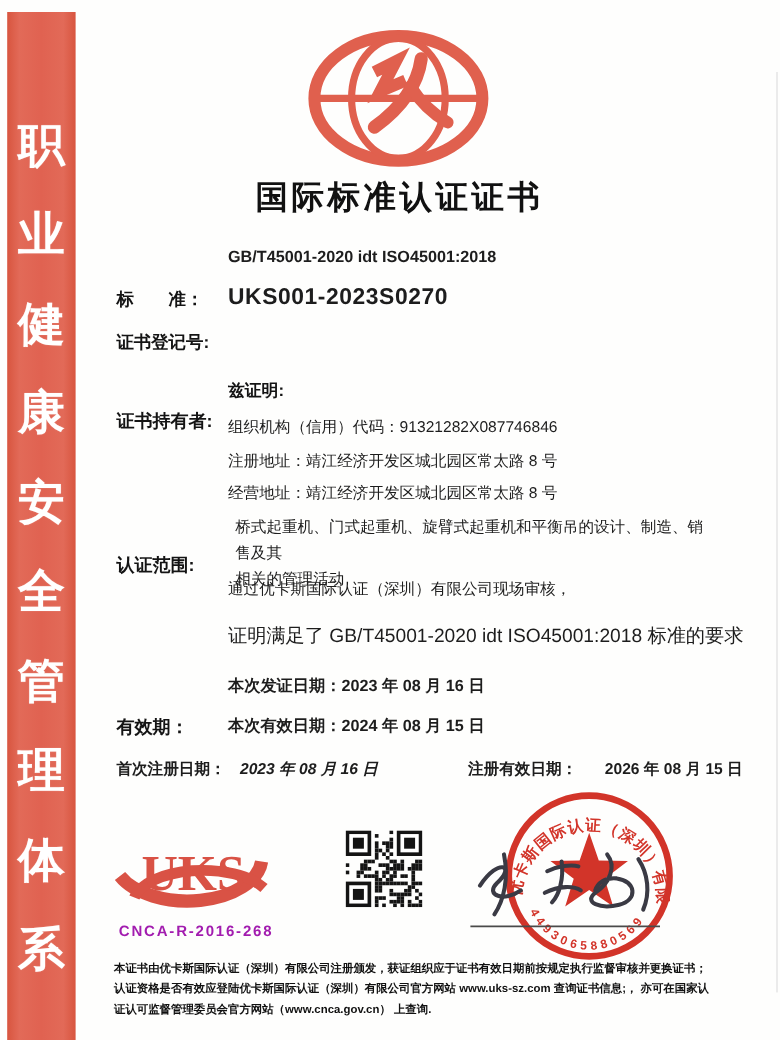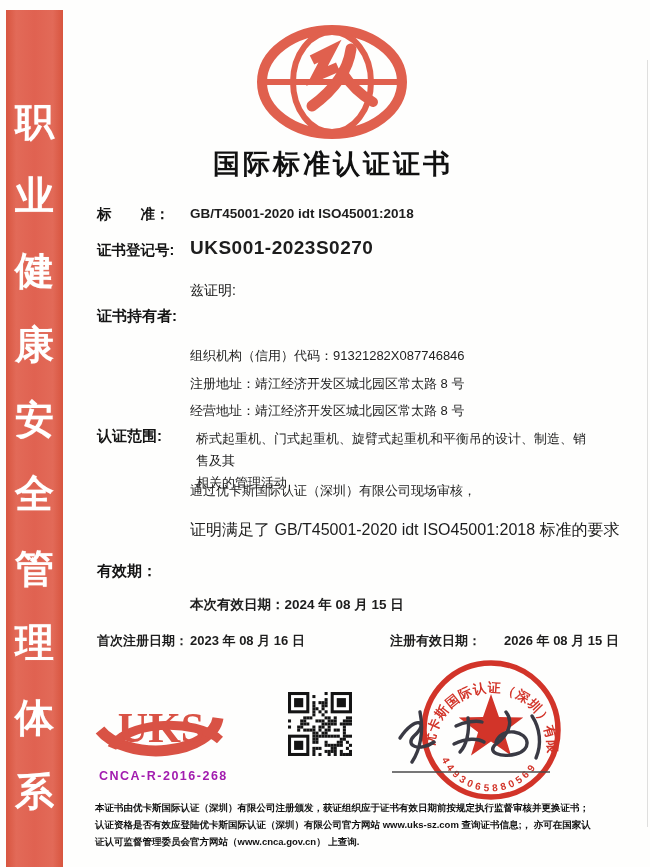--- a/index.html
+++ b/index.html
@@ -15,42 +15,42 @@
     padding:92px 0 56px 0; }
   .sidebar .ch { color:#ffffff; font-size:39px; font-weight:bold; line-height:1;
     text-shadow:0 0 1px rgba(255,255,255,.4); }
 
   
   .globe { position:absolute; left:254px; top:24px; width:156px; height:118px; }
 
   .cert-title { position:absolute; left:63px; top:146px; width:540px; text-align:center;
     font-size:27px; font-weight:bold; letter-spacing:3px; color:#111; }
 
-  .lbl { position:absolute; font-weight:bold; color:#141414; }
+  .lbl { position:absolute; font-weight:bold; color:#141414;margin-top:35px; }
   .val { position:absolute; color:#1d1d1d; }
 
   .f-standard-l { left:97px; top:205px; width:93px; font-size:14.5px; }
   .f-standard-v { left:190px; top:206px; font-size:13.5px; font-weight:bold; }
   .f-certno-l   { left:97px; top:241px; font-size:14.5px; }
   .f-certno-v   { left:190px; top:237px; font-size:19px; font-weight:bold; letter-spacing:.5px; }
-  .f-hereby     { left:190px; top:282px; font-size:14px; font-weight:normal; }
+  .f-hereby     { left:190px; top:282px; font-size:14px; font-weight:bold; }
   .f-holder-l   { left:97px; top:307px; font-size:15px; }
   .f-holder-v   { left:190px; top:304px; font-size:17.5px; font-weight:bold; letter-spacing:1px; }
   .f-orgcode    { left:190px; top:347px; font-size:13px; }
   .f-regaddr    { left:190px; top:375px; font-size:13px; }
   .f-bizaddr    { left:190px; top:402px; font-size:13px; }
   .f-scope-l    { left:97px; top:427px; font-size:15px; }
   .f-scope-v    { left:196px; top:428px; width:400px; font-size:13px; line-height:22px; }
   .f-audit1     { left:190px; top:482px; font-size:13px; }
   .f-audit2     { left:190px; top:520px; font-size:16px; }
   .f-valid-l    { left:97px; top:562px; font-size:15px; }
   .f-issue      { left:190px; top:563px; font-size:13.5px; font-weight:600; }
   .f-expire     { left:190px; top:596px; font-size:13.5px; font-weight:600; }
   .f-firstreg-l { left:97px; top:632px; font-size:13px; font-weight:600; }
-  .f-firstreg-v { left:190px; top:632px; font-size:13px; font-weight:600; }
+  .f-firstreg-v { left:200px; top:632px; font-size:13px; font-weight:600;font-style:italic; }
   .f-regvalid-l { left:390px; top:632px; font-size:13px; font-weight:600; }
   .f-regvalid-v { left:482px; top:632px; font-size:13px; font-weight:600;margin-left:22px; }
 
   .uks-logo { position:absolute; left:94px; top:680px; width:134px; height:90px; }
   .cnca-code { position:absolute; left:99px; top:769px; font-size:12.5px; font-weight:bold;
     letter-spacing:1.5px; color:#a21caf; }
   .qr { position:absolute; left:288px; top:692px; width:64px; height:64px; }
   .seal { position:absolute; left:417px; top:654px; width:148px; height:152px; opacity:.92; }
   .signature { position:absolute; left:390px; top:688px; width:172px; height:92px; }
 
@@ -108,20 +108,21 @@
   <div class="lbl f-scope-l">认证范围:</div>
   <div class="val f-scope-v">
     <div>桥式起重机、门式起重机、旋臂式起重机和平衡吊的设计、制造、销售及其</div>
     <div>相关的管理活动</div>
   </div>
 
   <div class="val f-audit1">通过优卡斯国际认证（深圳）有限公司现场审核，</div>
   <div class="val f-audit2">证明满足了 GB/T45001-2020 idt ISO45001:2018 标准的要求</div>
 
   <div class="lbl f-valid-l">有效期：</div>
+  <div class="val f-issue">本次发证日期：2023 年 08 月 16 日</div>
   <div class="val f-expire">本次有效日期：2024 年 08 月 15 日</div>
 
   <div class="val f-firstreg-l">首次注册日期：</div>
   <div class="val f-firstreg-v">2023 年 08 月 16 日</div>
   <div class="val f-regvalid-l">注册有效日期：</div>
   <div class="val f-regvalid-v">2026 年 08 月 15 日</div>
 
   <div class="uks-logo">
     <svg width="134" height="90" viewBox="0 0 134 90">
       <path d="M 6 50 A 62 36 0 0 0 124 38" fill="none" stroke="#d95245" stroke-width="11"></path>

